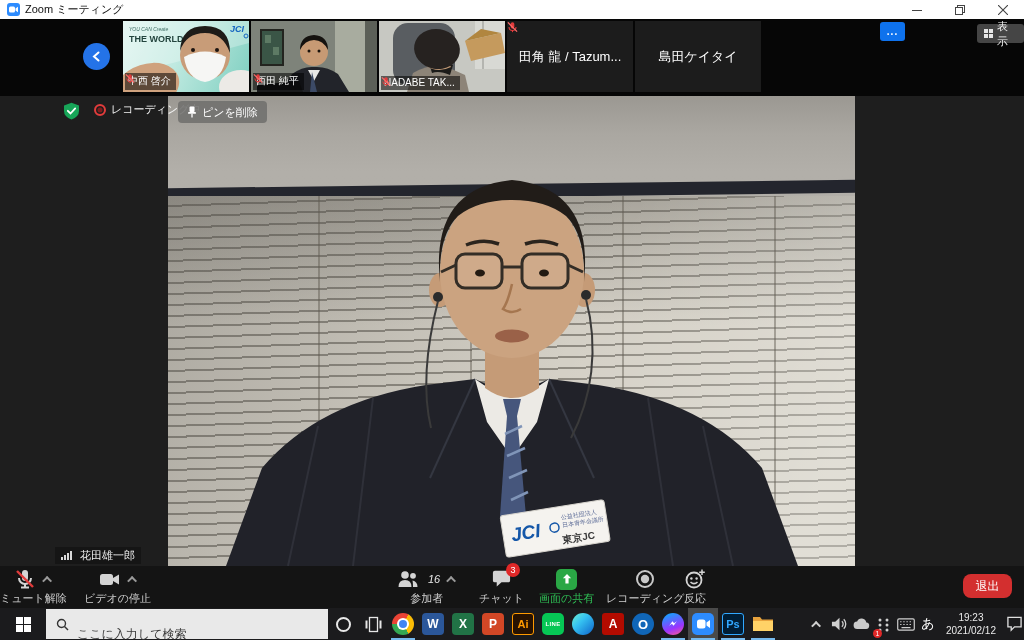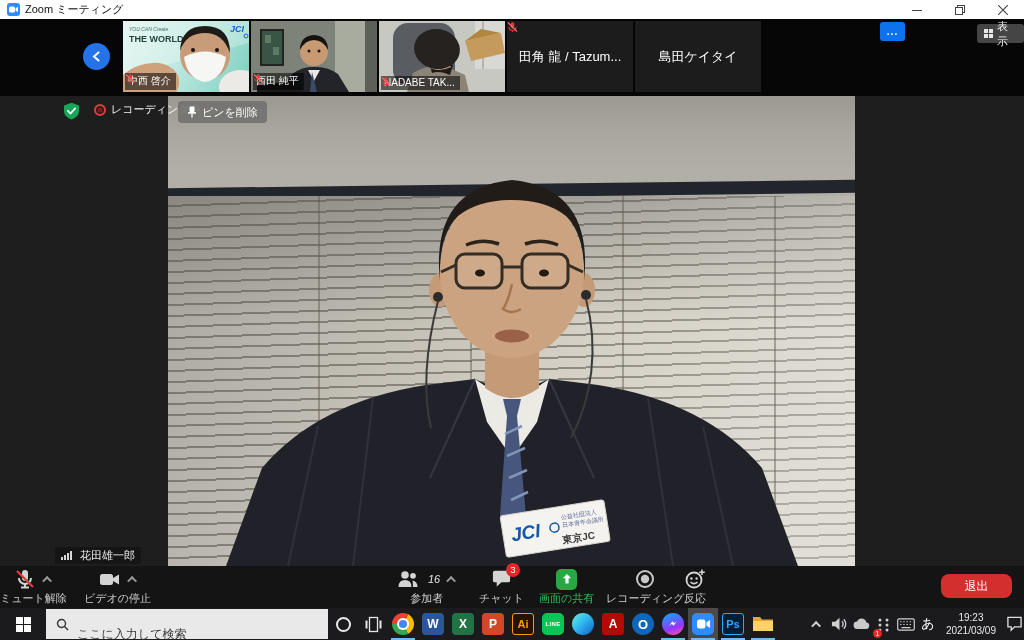--- a/index.html
+++ b/index.html
@@ -71,21 +71,21 @@
   .chev { width:7px; height:7px; border-left:2px solid #9a9a9a; border-top:2px solid #9a9a9a;
           transform:rotate(45deg) translateY(2px); }
   .count { color:#e8e8e8; font-size:11px;font-style:italic; }
   .chat-wrap { position:relative; }
   .badge { position:absolute; top:-5px; right:-8px; min-width:14px; height:14px; border-radius:7px;
            background:#e02828; color:#fff; font-size:9px; display:flex; align-items:center;
            justify-content:center; padding:0 3px; }
   .share-sq { width:21px; height:21px; border-radius:5px; background:#2aa745;
               display:flex; align-items:center; justify-content:center; }
   .share-lbl { color:#2fbf55; }
-  .leave-btn { position:absolute; right:12px; top:8px; width:71px; height:24px; border-radius:8px;
+  .leave-btn { position:absolute; right:12px; top:8px; width:49px; height:24px; border-radius:8px;
                background:#d32f2f; color:#fff; font-size:12px; display:flex; align-items:center;
                justify-content:center; }
 
   
   .taskbar { position:absolute; top:608px; left:0; right:0; height:32px; background:#1b1b1d;
              display:flex; align-items:center; z-index:40; }
   .tk-start { width:46px; height:32px; display:flex; align-items:center; justify-content:center; }
   .start-grid { display:grid; grid-template-columns:7px 7px; grid-gap:1px; }
   .start-grid span { width:7px; height:7px; background:#fff; }
   .search-box { width:282px; height:30px; margin:1px 0; background:#e9e9e9; display:flex;
@@ -558,21 +558,21 @@
         <svg width="18" height="13" viewBox="0 0 20 14">
           <rect x="0.8" y="0.8" width="18.4" height="12.4" rx="1.5" fill="none" stroke="#d0d0d0" stroke-width="1.3"></rect>
           <path d="M3.5,4 H5 M7,4 H8.5 M10.5,4 H12 M14,4 H15.5 M3.5,7 H5 M7,7 H8.5 M10.5,7 H12 M14,7 H15.5 M5,10.5 H15" stroke="#d0d0d0" stroke-width="1.2"></path>
         </svg>
       </div>
       <div class="tk-ic">
           <span class="ime">あ</span>
         </div>
       <div class="clock">
         <div>19:23</div>
-        <div>2021/03/09</div>
+        <div>2021/02/12</div>
       </div>
       <div class="tk-ic">
         <svg width="17" height="16" viewBox="0 0 18 17">
           <path d="M2,1.5 H16 V11.5 H9 L5.5,15 V11.5 H2 Z" fill="none" stroke="#e0e0e0" stroke-width="1.4"></path>
         </svg>
       </div>
     </div>
   </div>
 </div>
 

